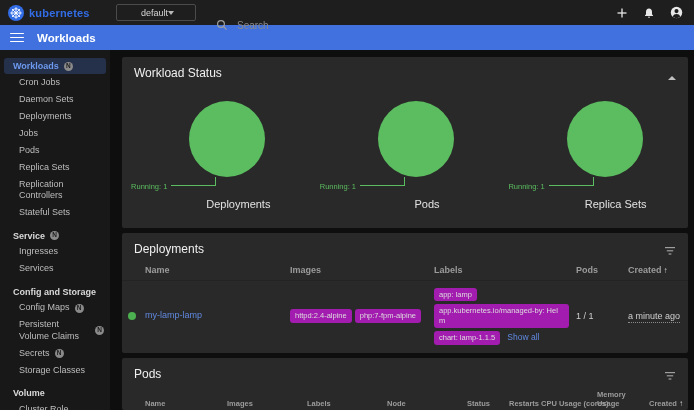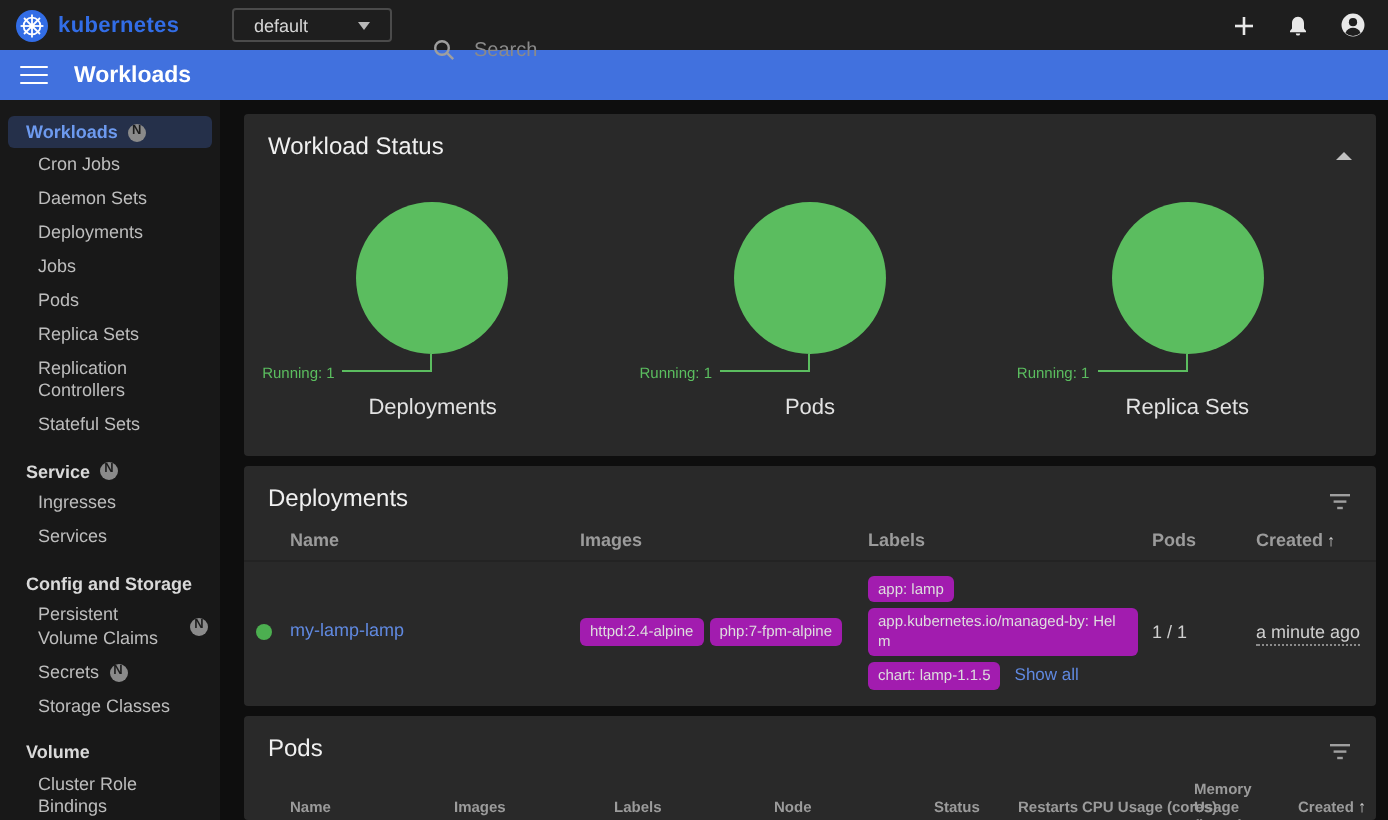--- a/index.html
+++ b/index.html
@@ -7,21 +7,21 @@
   }
   *{box-sizing:border-box;margin:0;padding:0;font-family:"Liberation Sans",sans-serif;}
   html,body{margin:0;padding:0;}
   body{width:694px;height:410px;overflow:hidden;background:#0e0e0e;}
 
   
   .topbar{height:25px;background:#1e1e1e;display:flex;align-items:center;padding:0 8px;}
   .brand{display:flex;align-items:center;gap:5px;width:100px;cursor:pointer;}
   .brand-name{color:var(--brand);font-size:11px;font-weight:700;letter-spacing:.2px;}
   .ns-select{margin-left:8px;width:80px;height:17px;border:1px solid #4b4b4b;border-radius:2px;
-    display:flex;align-items:center;justify-content:space-between;padding:0 10px;font-size:9px;color:#d6d6d6;cursor:pointer;}
+    display:flex;align-items:center;justify-content:space-between;padding:0 24px;font-size:9px;color:#d6d6d6;cursor:pointer;}
   .caret-down{width:0;height:0;border-left:3.5px solid transparent;border-right:3.5px solid transparent;border-top:4px solid #b9b9b9;}
   .search{margin-left:20px;display:flex;align-items:flex-end;gap:9px;width:205px;height:36px;}
   .search input{background:transparent;border:none;outline:none;color:#ddd;font-size:10px;width:160px;}
   .search input::placeholder{color:#8a8a8a;}
   .top-actions{margin-left:auto;display:flex;align-items:center;gap:15px;padding-right:3px;}
   .top-actions svg{cursor:pointer;display:block;}
 
   
   .appbar{height:25px;background:var(--accent);display:flex;align-items:center;padding:0 10px;gap:13px;}
   .hamburger{width:14px;cursor:pointer;}
@@ -39,21 +39,21 @@
     display:inline-flex;align-items:center;justify-content:center;flex-shrink:0;line-height:1;}
 
   main{flex:1;padding:7px 6px 0 12px;display:flex;flex-direction:column;gap:5px;overflow:hidden;min-width:0;}
   .card{background:#292929;border-radius:2px;flex-shrink:0;}
   .card-head{display:flex;align-items:flex-end;justify-content:space-between;padding:9px 12px 7px;font-size:12px;color:#f0f0f0;}
   .collapse-up{width:0;height:0;border-left:4px solid transparent;border-right:4px solid transparent;border-bottom:4.5px solid #c0c0c0;cursor:pointer;}
 
   
   .ws-card{height:171px;}
   .charts{display:flex;padding-top:14px;}
-  .chart{flex:1;position:relative;height:118px;}
+  .chart{flex:1;position:relative;height:118px;padding-left:22px;}
   .pie{width:76px;height:76px;border-radius:50%;background:var(--green);margin:0 auto;}
   .connector{position:absolute;top:76px;left:50%;width:45px;margin-left:-45px;height:9px;
     border-right:1px solid var(--green);border-bottom:1px solid var(--green);}
   .run-label{position:absolute;top:80.5px;right:calc(50% + 49px);font-size:7.5px;color:var(--green);white-space:nowrap;}
   .chart-title{position:absolute;top:97px;width:100%;text-align:center;font-size:11px;color:#e2e2e2;}
 
   
   .dep-grid{display:grid;grid-template-columns:23px 145px 144px 142px 52px 60px;}
   .pods-grid{display:grid;grid-template-columns:23px 82px 80px 80px 80px 42px 32px 56px 52px 39px;}
   .tbl-head{align-items:center;color:#9b9b9b;padding:2px 0 5px;}
@@ -171,20 +171,24 @@
       <div class="sb-item">
         <span>Ingresses</span>
       </div>
       <div class="sb-item">
         <span>Services</span>
       </div>
       <div class="sb-header">
         <span>Config and Storage</span>
       </div>
       <div class="sb-item">
+        <span>Config Maps</span>
+        <span class="nbadge">N</span>
+      </div>
+      <div class="sb-item">
         <span>Persistent Volume Claims</span>
         <span class="nbadge">N</span>
       </div>
       <div class="sb-item">
         <span>Secrets</span>
         <span class="nbadge">N</span>
       </div>
       <div class="sb-item">
         <span>Storage Classes</span>
       </div>

